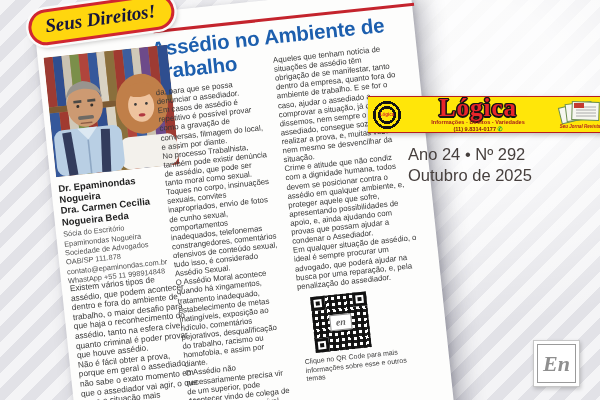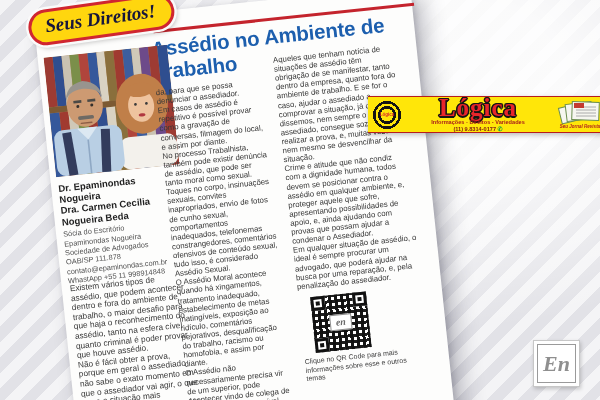--- a/index.html
+++ b/index.html
@@ -235,17 +235,19 @@
             <line x1="20" y1="17" x2="40" y2="17"></line>
         </g>
         <rect x="18" y="4" width="10" height="5" fill="#c43a2f"></rect>
       </svg>
     </span>
     <span class="mh-pubcap">Seu Jornal Revista</span>
   </div>
 </div>
 
 <div class="issue">
+  <div>Ano 24 • Nº 292</div>
+  <div>Outubro de 2025</div>
 </div>
 
 <div class="en-badge">
   <div class="en-inner">En</div>
 </div>
 
 </body></html>

